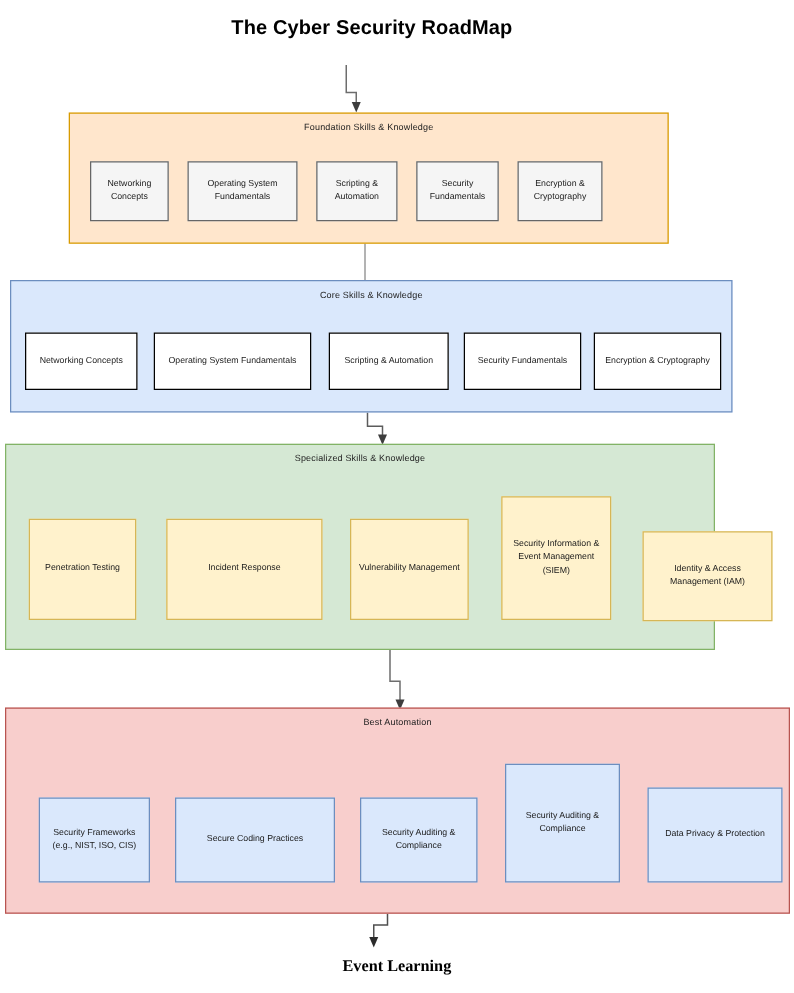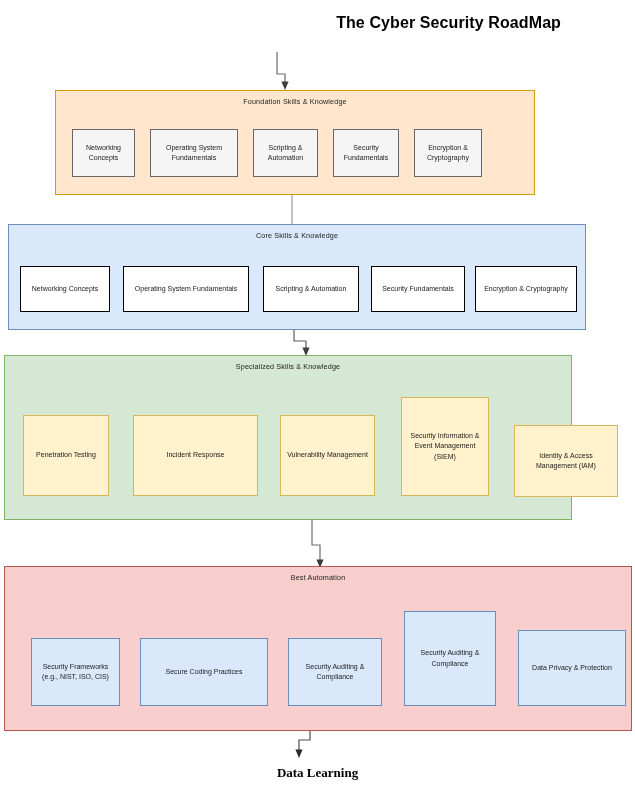--- a/index.html
+++ b/index.html
@@ -15,24 +15,24 @@
     overflow: hidden;
   }
   .canvas {
     position: absolute;
     inset: 0;
   }
 
   
   #page-title {
     position: absolute;
-    left: 0;
+    left: 17px;
     top: 14px;
     width: 561px;
-    text-align: right;
+    text-align: center;
     font-family: "Liberation Sans", sans-serif;
     font-size: 16px;
     font-weight: bold;
     color: #000000;
     letter-spacing: 0.1px;
   }
 
   
   #footer-note {
     position: absolute;
@@ -227,15 +227,15 @@
       <span>Security Auditing &amp; Compliance</span>
     </div>
     <div class="node node-blue" style="left:399px; top:44px; width:92px; height:95px;">
       <span>Security Auditing &amp; Compliance</span>
     </div>
     <div class="node node-blue" style="left:513px; top:63px; width:108px; height:76px;">
       <span>Data Privacy &amp; Protection</span>
     </div>
   </div>
 
-  <div id="footer-note">Data Learning</div>
+  <div id="footer-note">Event Learning</div>
 
 </div>
 
 </body></html>

